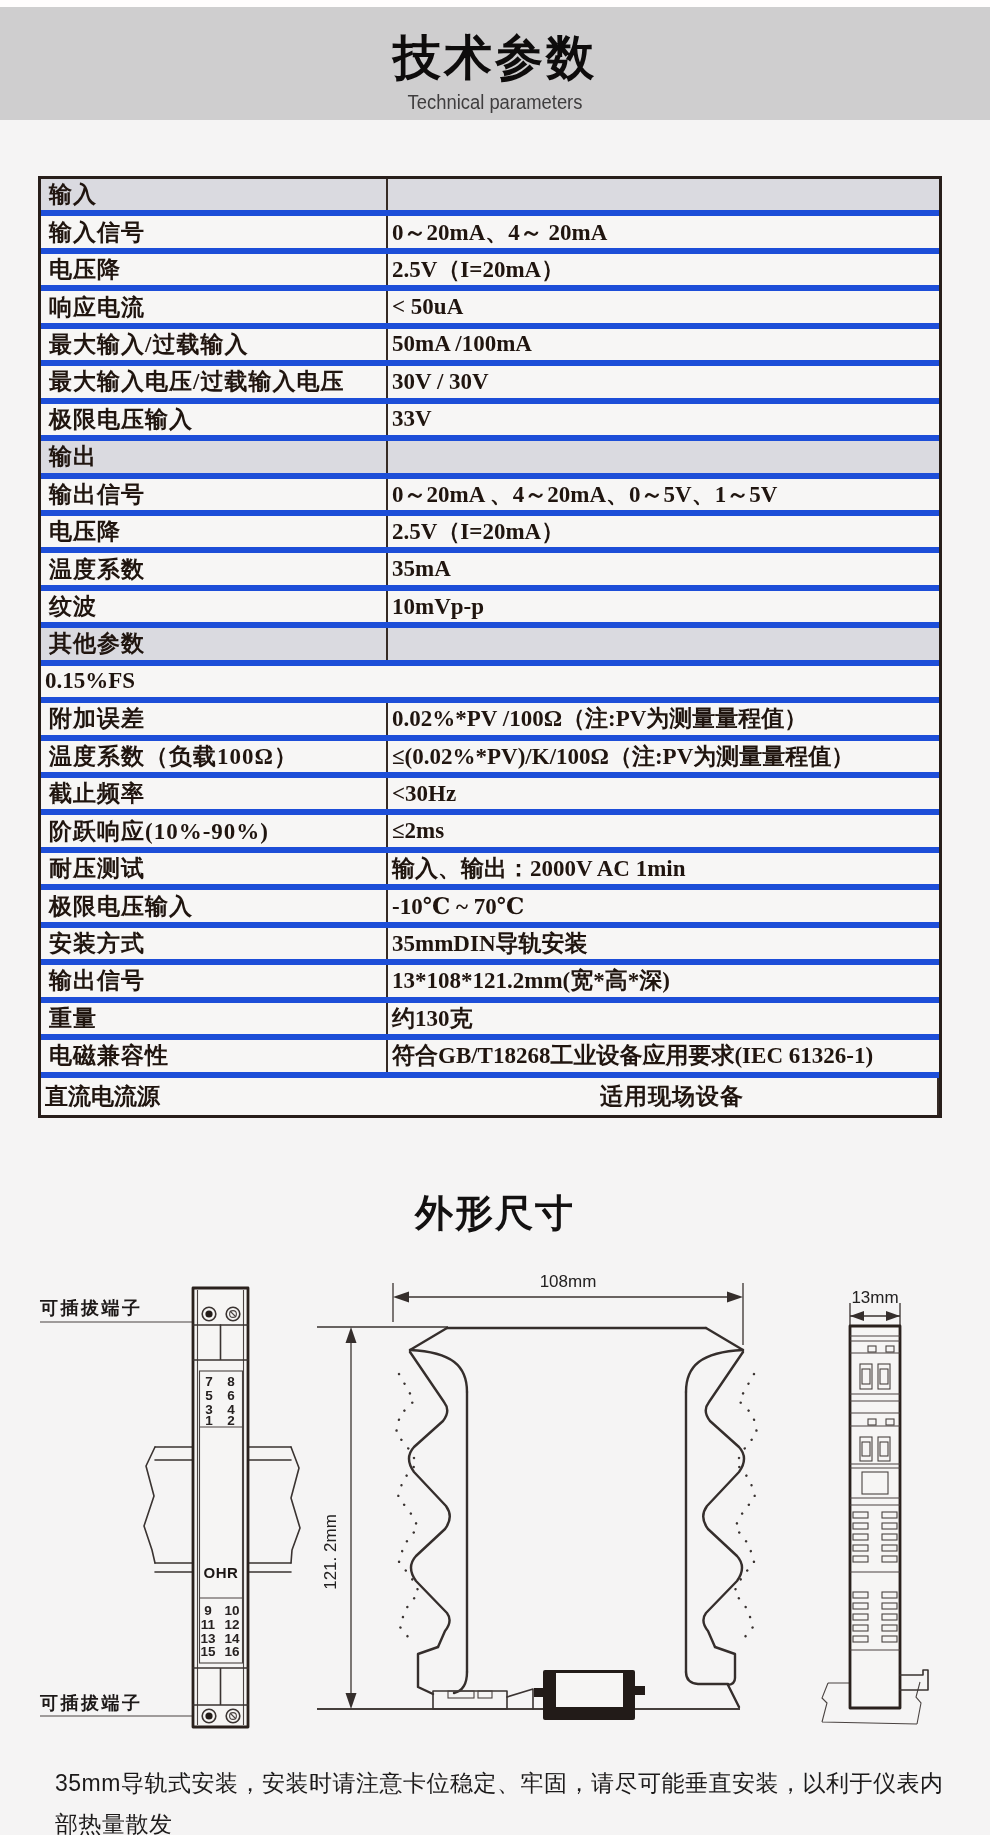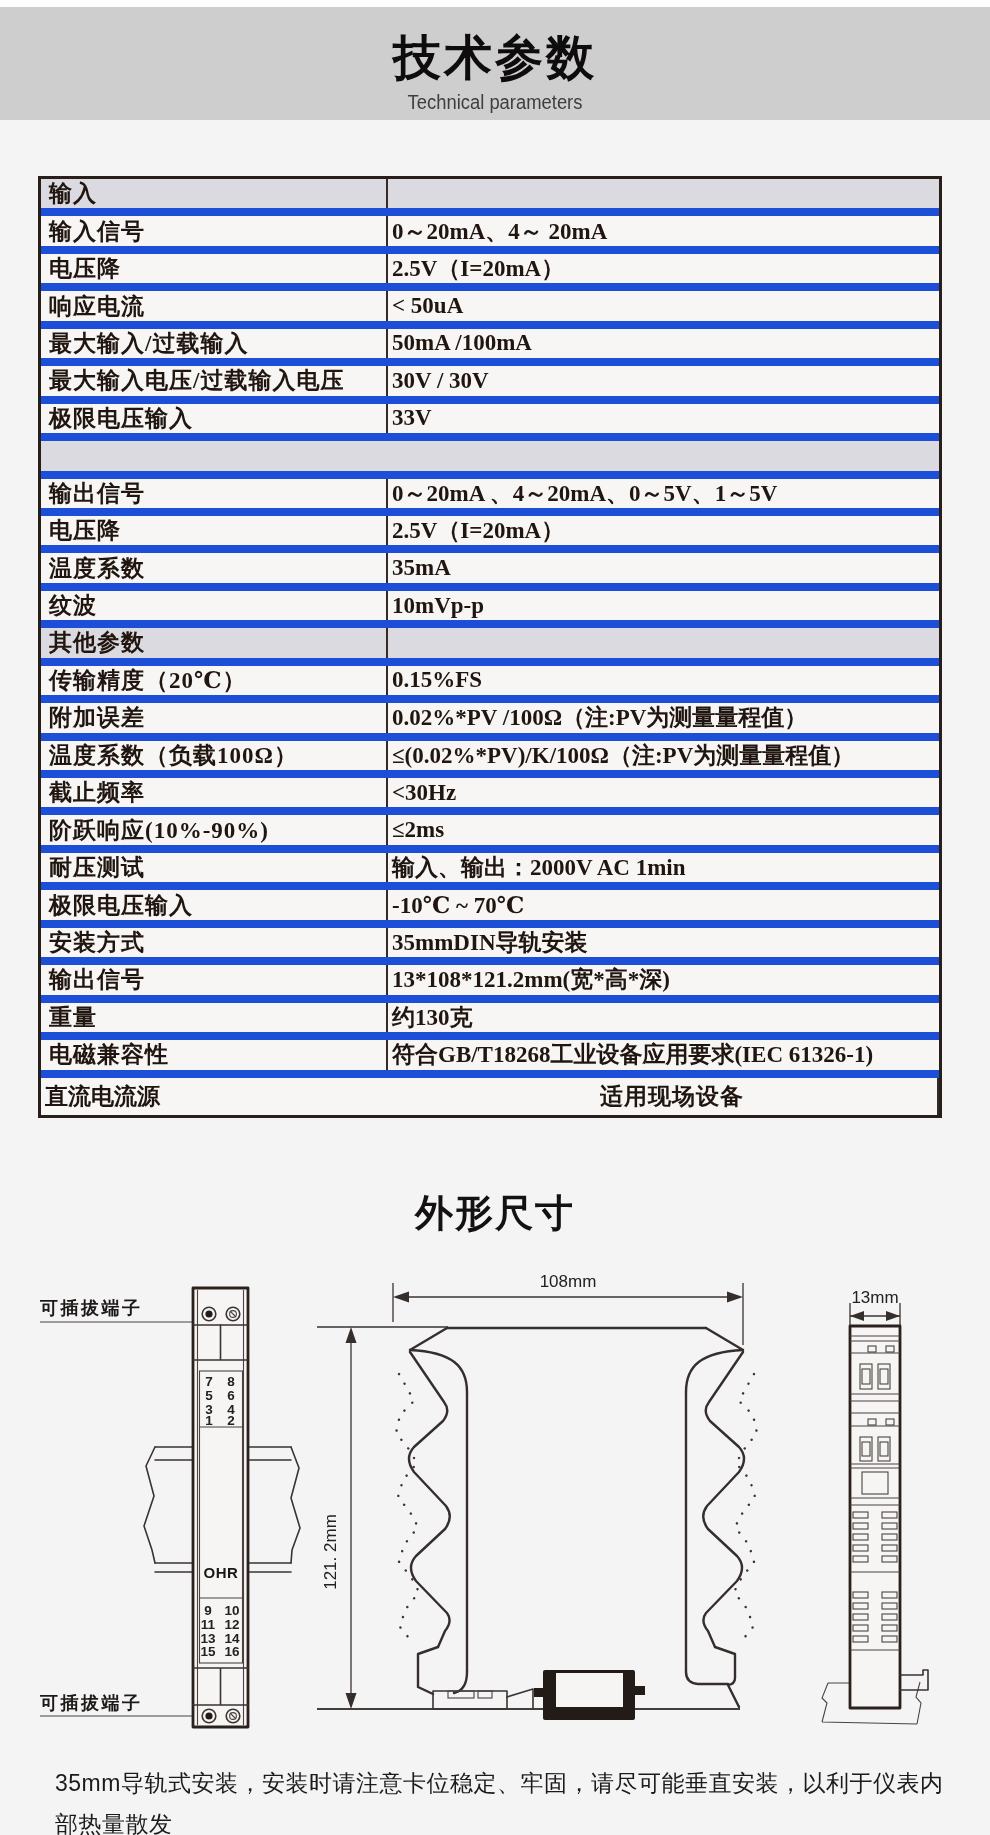--- a/index.html
+++ b/index.html
@@ -11,21 +11,21 @@
   .topstrip{position:absolute;left:0;top:0;width:990px;height:7px;background:#fffdfd;}
   
   .band{position:absolute;left:0;top:7px;width:990px;height:113px;background:#cfcecf;text-align:center;}
   .band h1{margin:8px;padding-top:18px;font-size:48px;line-height:1.05;font-weight:700;
     color:#0e0c0c;letter-spacing:3px;font-family:"Liberation Sans",sans-serif;}
   .band .sub{font-size:20px;color:#3f3d3e;margin-top:2px;letter-spacing:0px;
     transform:scaleX(.92);transform-origin:center;}
   
   .tbl{position:absolute;left:38px;top:176px;width:904px;height:942px;
     border:3px solid #281e1a;background:#f7f6f5;box-sizing:border-box;}
-  .trow{display:flex;height:37.44px;border-bottom:8px solid #1d4ed8;box-sizing:border-box;background:#f7f6f5;}
+  .trow{display:flex;height:37.44px;border-bottom:6px solid #1d4ed8;box-sizing:border-box;background:#f7f6f5;}
   .trow:last-child{border-bottom:none;}
   .trow.section{background:#dadae0;}
   .tcell{box-sizing:border-box;display:flex;align-items:center;
     font-family:"Liberation Serif","DejaVu Serif",serif;font-weight:700;font-size:23px;
     color:#20150f;white-space:nowrap;overflow:hidden;}
   .tcell.label{width:347px;flex:none;border-right:2px solid #352a25;padding:0 4px 0 8px;letter-spacing:1px;}
   .tcell.value{flex:1;padding:0 4px 0 4px;}
   
   .outline-title{position:absolute;left:0;top:1188px;width:990px;text-align:center;margin:0;
     font-size:38px;font-weight:700;color:#131111;letter-spacing:2px;}
@@ -83,20 +83,21 @@
     </div>
       <div class="trow">
       <div class="tcell label">最大输入电压/过载输入电压</div>
       <div class="tcell value">30V / 30V</div>
     </div>
       <div class="trow">
       <div class="tcell label">极限电压输入</div>
       <div class="tcell value">33V</div>
     </div>
       <div class="trow section">
+      <div class="tcell label">输出</div>
       <div class="tcell value"></div>
     </div>
       <div class="trow">
       <div class="tcell label">输出信号</div>
       <div class="tcell value">0～20mA 、4～20mA、0～5V、1～5V</div>
     </div>
       <div class="trow">
       <div class="tcell label">电压降</div>
       <div class="tcell value">2.5V（I=20mA）</div>
     </div>
@@ -106,21 +107,20 @@
     </div>
       <div class="trow">
       <div class="tcell label">纹波</div>
       <div class="tcell value">10mVp-p</div>
     </div>
       <div class="trow section">
       <div class="tcell label">其他参数</div>
       <div class="tcell value"></div>
     </div>
       <div class="trow">
-      <div class="tcell label">传输精度（20℃）</div>
       <div class="tcell value">0.15%FS</div>
     </div>
       <div class="trow">
       <div class="tcell label">附加误差</div>
       <div class="tcell value">0.02%*PV /100Ω（注:PV为测量量程值）</div>
     </div>
       <div class="trow">
       <div class="tcell label">温度系数（负载100Ω）</div>
       <div class="tcell value">≤(0.02%*PV)/K/100Ω（注:PV为测量量程值）</div>
     </div>

